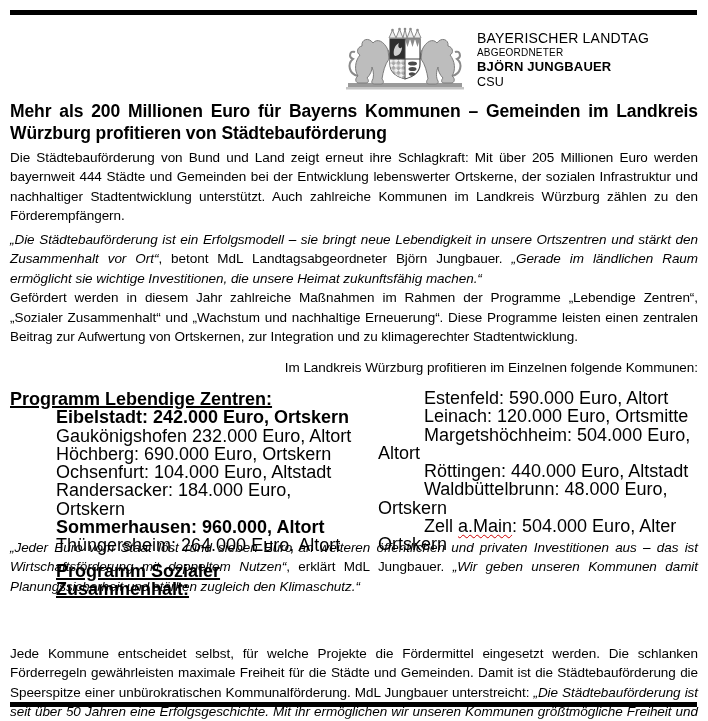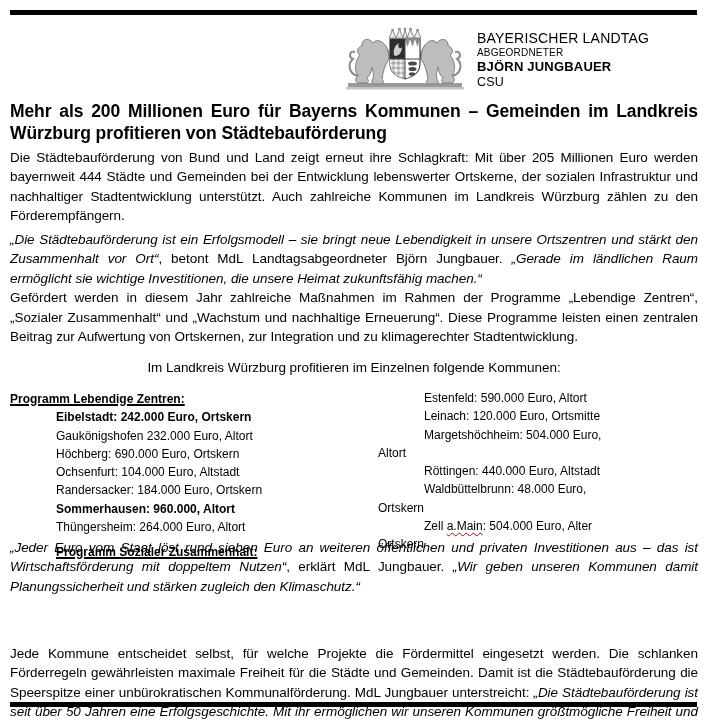--- a/index.html
+++ b/index.html
@@ -26,26 +26,26 @@
     text-align:justify; letter-spacing:-0.1px;
   }
 
   .body-block {
     position:absolute; left:10px; width:688px;
     font-size:13.5px; line-height:19.4px; text-align:justify;
     letter-spacing:-0.05px;
   }
   #intro { top:148px; }
   #quoteblock { top:230px; }
-  #list-intro { top:358px; text-align:center; }
+  #list-intro { top:358px; text-align:right; }
   #quote2 { top:538px; }
   #closing { top:644px; }
   .em { font-style:italic; }
 
-  #columns { position:absolute; left:0; top:390px; width:564px; height:162px; font-size:12px; }
+  #columns { position:absolute; left:0; top:390px; width:564px; height:162px; font-size:18px; }
   .col-left  { position:absolute; left:10px;  top:0;    width:348px; line-height:18.3px; }
   .col-right { position:absolute; left:360px; top:-1px; width:340px; line-height:18.3px; }
   .prog-heading { font-weight:bold; text-decoration:underline; text-decoration-thickness:1.5px; }
   .col-left .item { padding-left:46px; }
   .col-left .item.bold { font-weight:bold; }
   .col-left .prog-heading.indent { padding-left:46px; margin-top:7px; }
   .col-right .item { padding-left:64px; }
   .col-right .item.wrap { padding-left:18px; }
   .squiggle {
     text-decoration-line:underline; text-decoration-style:wavy;

